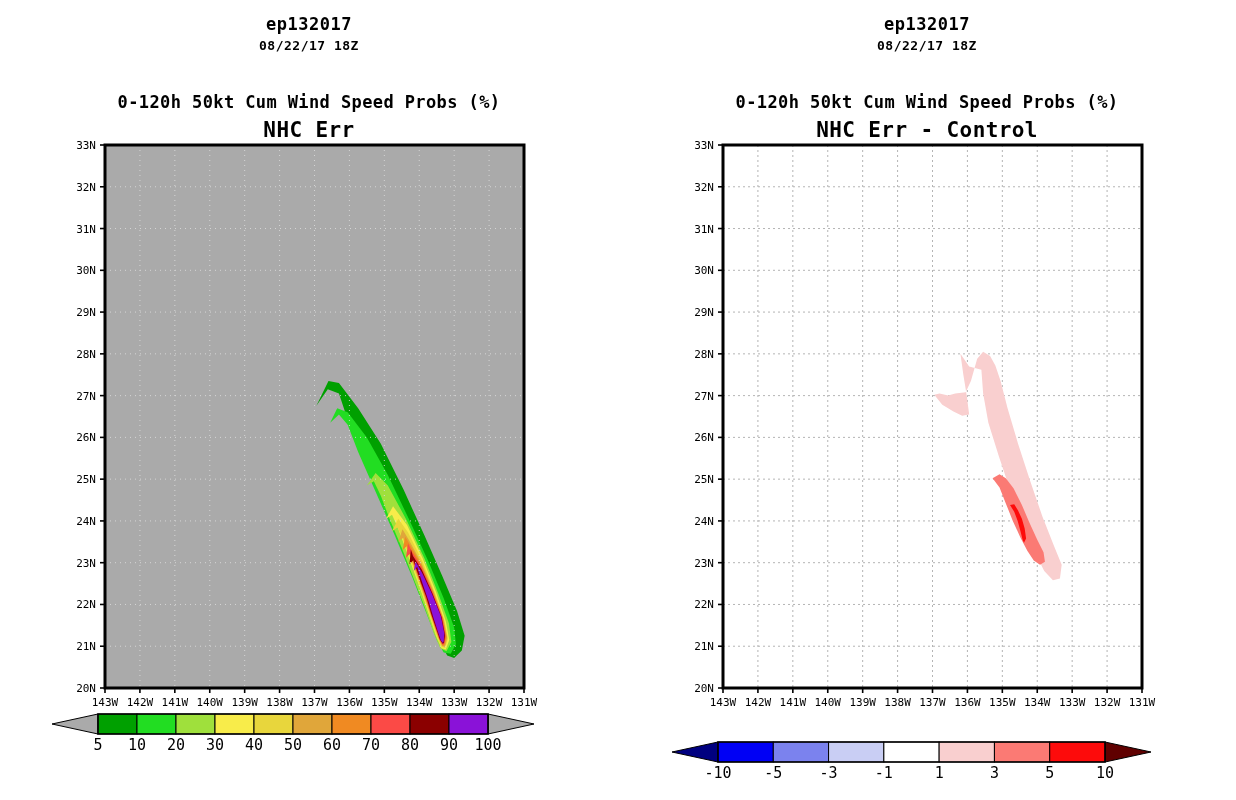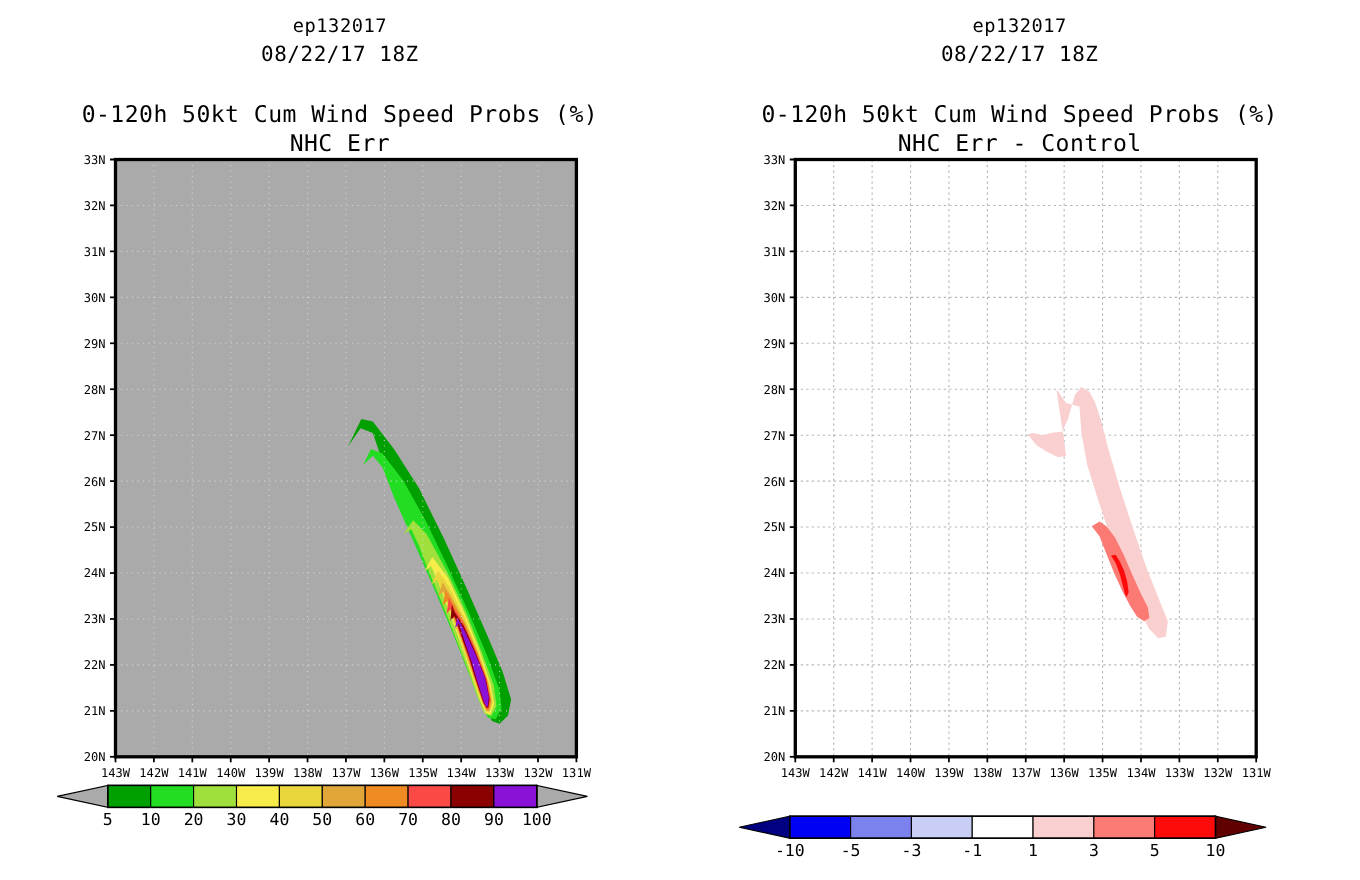--- a/index.html
+++ b/index.html
@@ -5,24 +5,24 @@
   html,body{margin:0;padding:0;background:#ffffff;}
   body{width:1236px;height:800px;position:relative;
        font-family:"DejaVu Sans Mono","Liberation Mono",monospace;
        color:#000;overflow:hidden;}
   .panel{position:absolute;top:0;height:800px;width:618px;}
   #panel-left{left:0;}
   #panel-right{left:618px;}
 
   .titles{position:absolute;left:0;width:618px;text-align:center;}
   .t-id{top:14px;font-size:17px;letter-spacing:0.5px;}
-  .t-date{top:38px;font-size:19px;letter-spacing:0.5px;}
-  .t-main{top:92px;font-size:21px;letter-spacing:0.4px;}
+  .t-date{top:38px;font-size:13px;letter-spacing:0.5px;}
+  .t-main{top:92px;font-size:17px;letter-spacing:0.4px;}
   .t-sub{top:118px;font-size:21px;letter-spacing:0.4px;}
-  .titles div{position:absolute;left:0;width:618px;}
+  .titles div{position:absolute;left:0;width:618px;font-weight:bold;}
 
   .plotwrap{position:absolute;}
   .cbarwrap{position:absolute;}
   svg{display:block;}
   .axlabel{font-family:"DejaVu Sans Mono","Liberation Mono",monospace;font-size:11px;fill:#000;}
   .cblabel{font-family:"DejaVu Sans Mono","Liberation Mono",monospace;font-size:15px;fill:#000;}
 </style>
 </head>
 <body>
 

